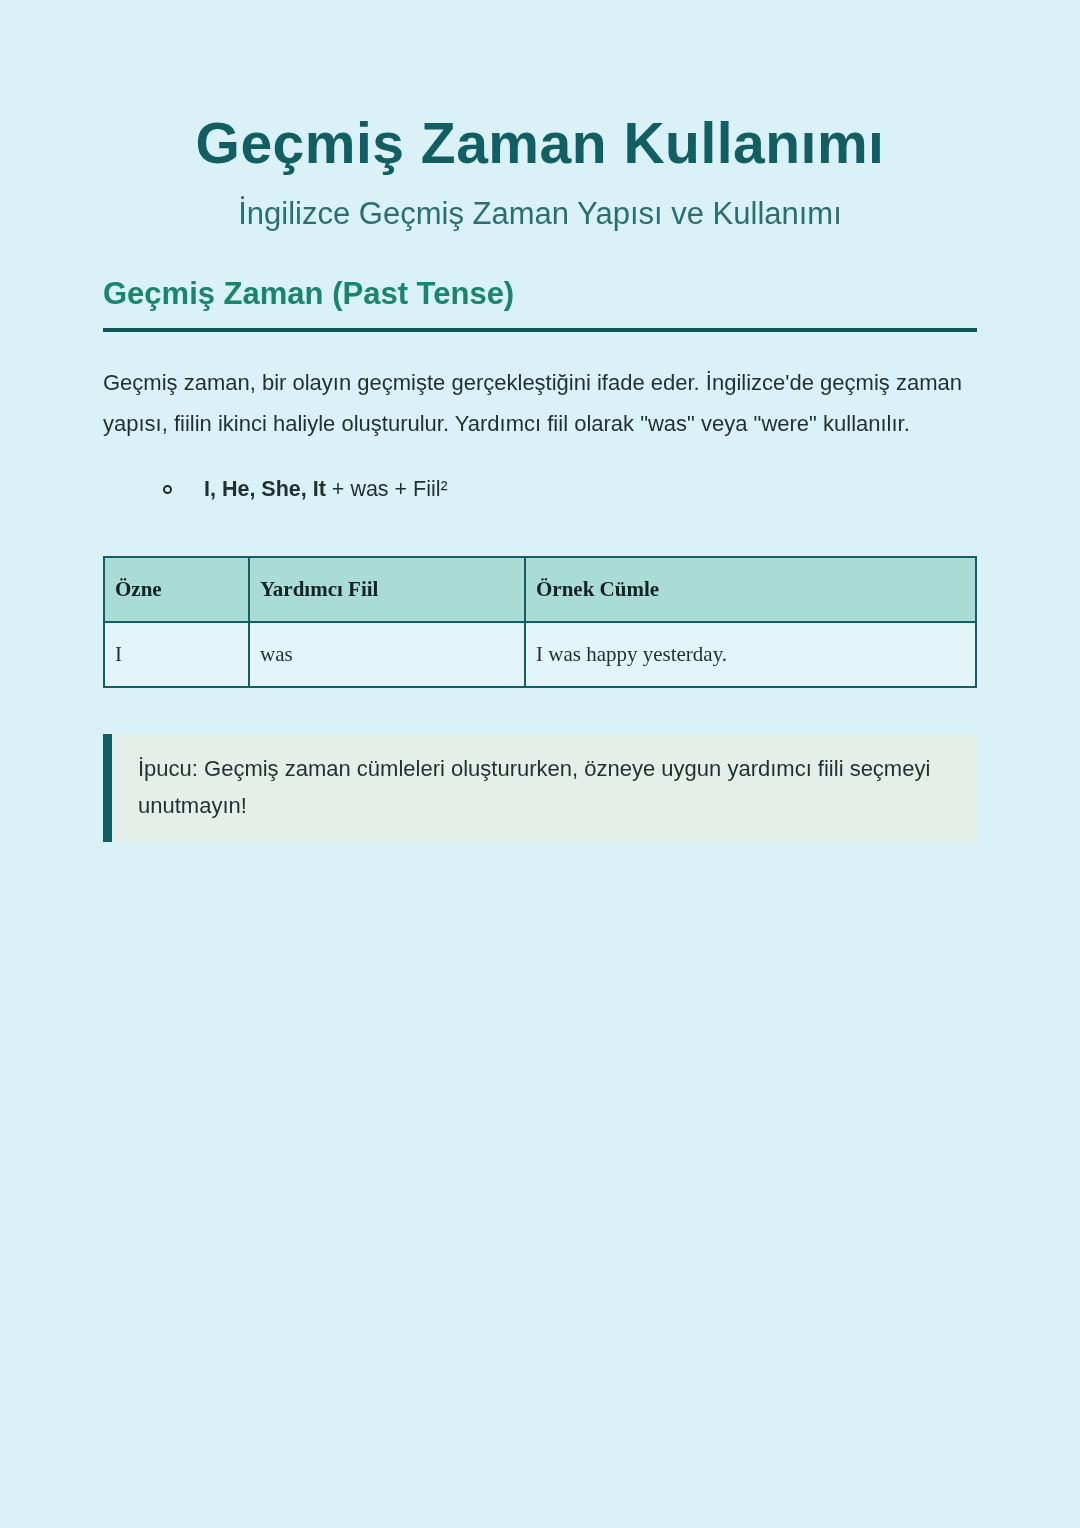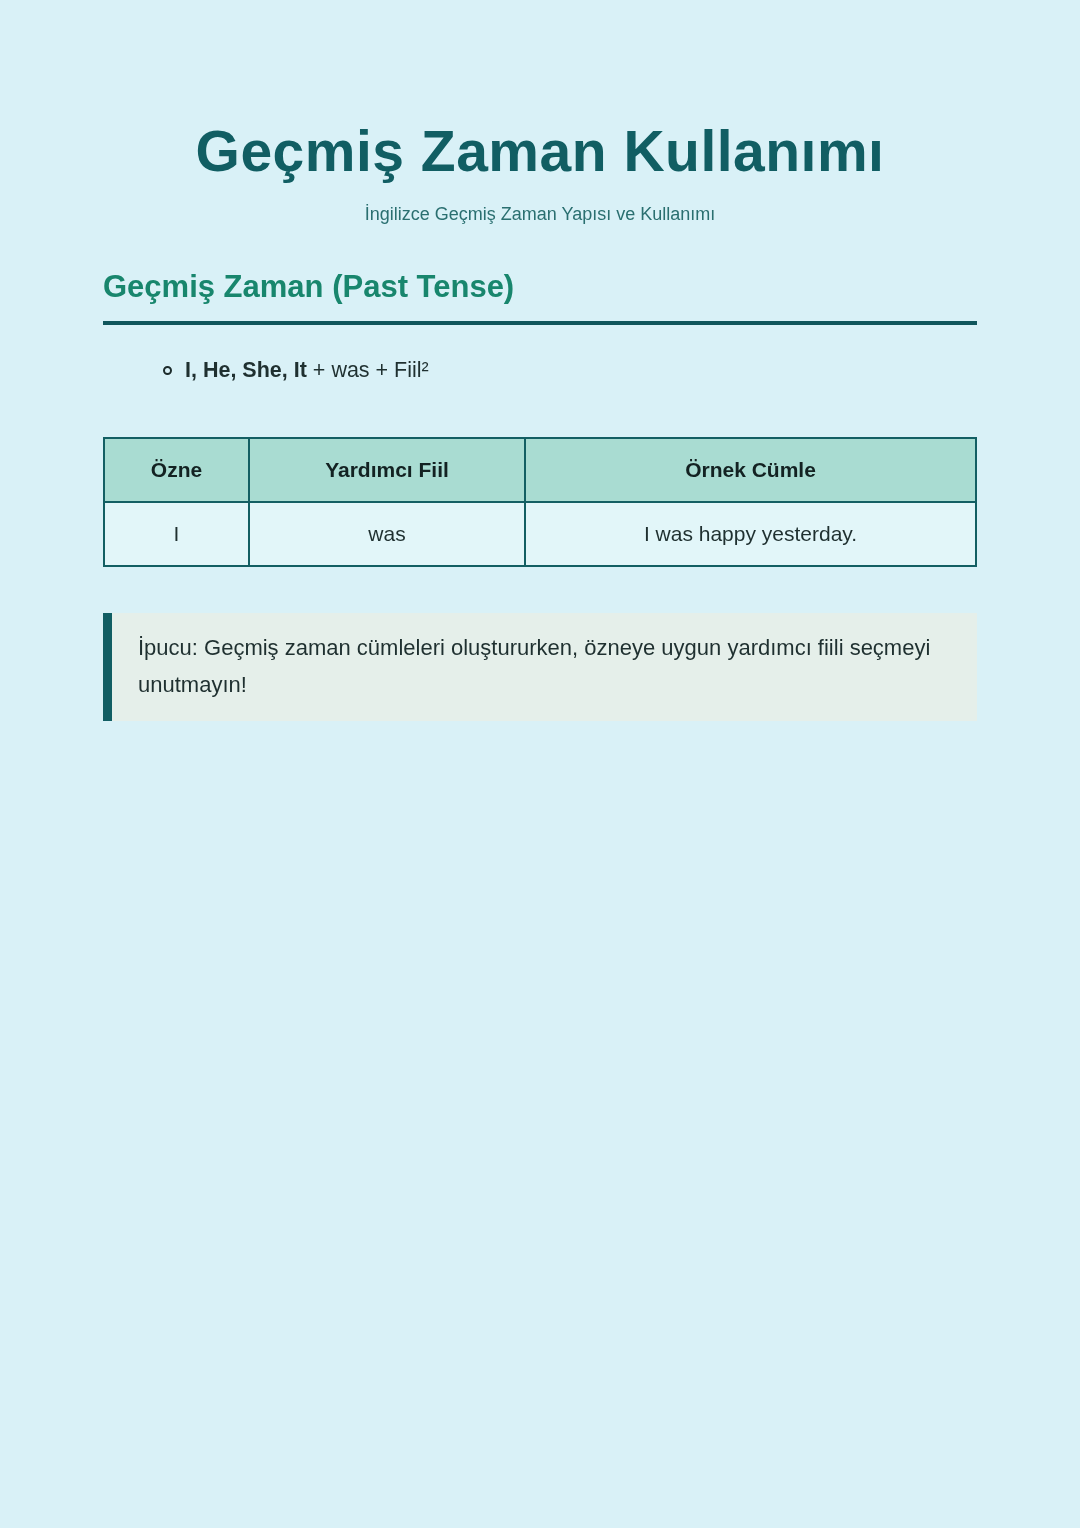--- a/index.html
+++ b/index.html
@@ -21,32 +21,32 @@
     font-family:"Liberation Sans","DejaVu Sans",sans-serif;
     color:var(--body-text);
   }
   .page{
     width:1080px;
     height:1528px;
     background:var(--background);
     overflow:hidden;
   }
   .doc-title{
-    margin:8px;
+    margin:0;
     padding-top:110px;
     text-align:center;
     font-size:57px;
     font-weight:800;
     letter-spacing:0.5px;
     color:var(--title);
   }
   .doc-subtitle{
     margin-top:20px;
     text-align:center;
-    font-size:18px;
+    font-size:31px;
     font-weight:400;
     color:var(--subtitle);
   }
   .content{
     margin:0 103px;
   }
   .section-heading{
     margin:44px 0 0 0;
     font-size:31px;
     font-weight:700;
@@ -64,21 +64,21 @@
     color:var(--body-text);
   }
   .formula-list{
     list-style:none;
     margin:26px 0 0 0;
     padding:0 0 0 60px;
   }
   .formula-list li{
     display:flex;
     align-items:center;
-    gap:13px;
+    gap:32px;
     font-size:21.5px;
     line-height:38px;
     color:var(--body-text);
   }
   .bullet-ring{
     flex:0 0 auto;
     width:9px;
     height:9px;
     border:2.5px solid #1c2b2b;
     border-radius:50%;
@@ -88,23 +88,24 @@
   .conjugation-table{
     width:100%;
     border-collapse:collapse;
     margin-top:48px;
   }
   .conjugation-table col.c1{width:145px;}
   .conjugation-table col.c2{width:276px;}
   .conjugation-table th,
   .conjugation-table td{
     border:2px solid var(--table-border);
-    text-align:center;
+    text-align:left;
     font-size:21px;
     padding:19px 10px;
+    font-family:Liberation Serif, serif;
   }
   .conjugation-table th{
     background:var(--table-header-bg);
     font-weight:700;
     color:#132222;
   }
   .conjugation-table td{
     background:var(--table-cell-bg);
     color:var(--body-text);
   }
@@ -127,20 +128,21 @@
 <div class="page">
 
   <h1 class="doc-title">Geçmiş Zaman Kullanımı</h1>
   <div class="doc-subtitle">İngilizce Geçmiş Zaman Yapısı ve Kullanımı</div>
 
   <div class="content">
 
     <h2 class="section-heading">Geçmiş Zaman (Past Tense)</h2>
     <hr class="section-rule">
 
+    <p class="section-paragraph">Geçmiş zaman, bir olayın geçmişte gerçekleştiğini ifade eder. İngilizce'de geçmiş zaman yapısı, fiilin ikinci haliyle oluşturulur. Yardımcı fiil olarak "was" veya "were" kullanılır.</p>
 
     <ul class="formula-list">
       <li>
         <span class="bullet-ring"></span>
         <span><b>I, He, She, It</b><span> + was + Fiil²</span></span>
       </li>
     </ul>
 
     <table class="conjugation-table">
       <colgroup>

